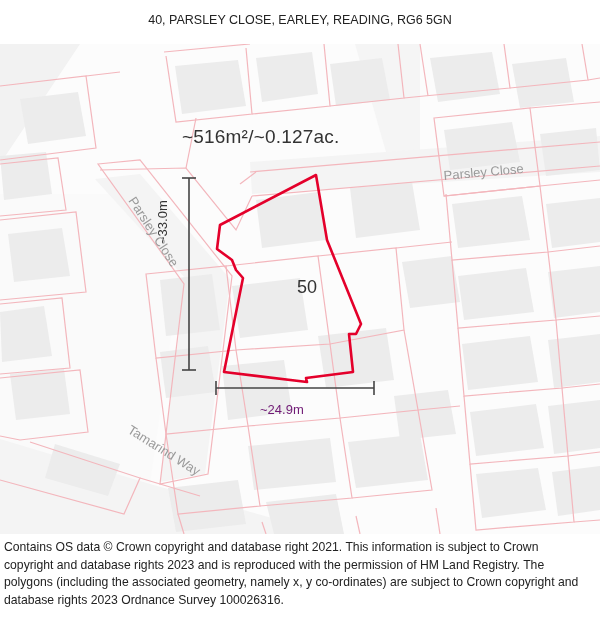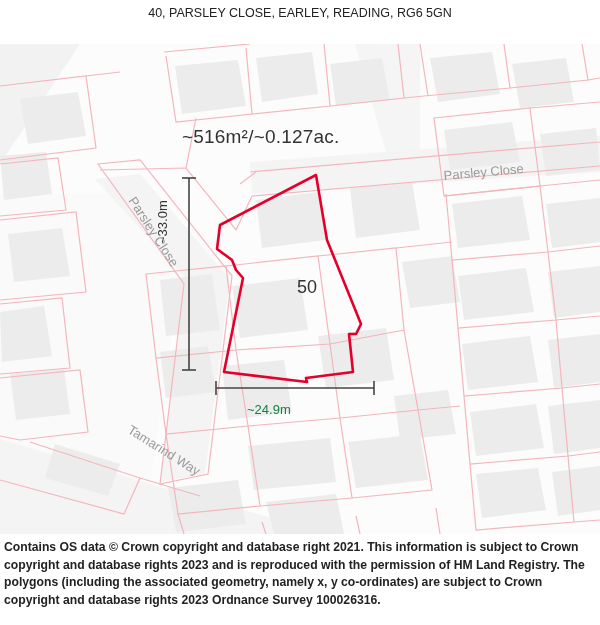--- a/index.html
+++ b/index.html
@@ -20,21 +20,21 @@
     height: 625px;
   }
   
   .header {
     position: absolute;
     top: 0;
     left: 0;
     width: 600px;
     height: 44px;
     text-align: center;
-    padding-top: 5px;
+    padding-top: 12px;
     box-sizing: border-box;
   }
   .header .title {
     font-size: 12.5px;
     color: #222222;
     line-height: 16px;
   }
   .header .subtitle {
     font-size: 12.5px;
     color: #222222;
@@ -77,22 +77,23 @@
     color: #333333;
     transform: rotate(-90deg);
     transform-origin: left top;
     white-space: nowrap;
   }
   .dim-h {
     position: absolute;
     left: 247px;
     top: 358px;
     font-size: 13px;
-    color: #15803d;
+    color: #701a75;
     white-space: nowrap;
+    padding-left: 13px;
   }
   .street {
     position: absolute;
     font-size: 13px;
     color: #9a9a9a;
     white-space: nowrap;
   }
   .street-parsley-1 {
     left: 138px;
     top: 150px;
@@ -114,21 +115,20 @@
   
   .footer {
     position: absolute;
     top: 534px;
     left: 0;
     width: 600px;
     height: 91px;
     box-sizing: border-box;
     padding: 5px 12px 0 4px;
     background: #ffffff;
-    font-weight: bold;
   }
   .footer p {
     margin: 0;
     font-size: 12.2px;
     line-height: 17.5px;
     color: #222222;
   }
 </style>
 </head>
 <body>

